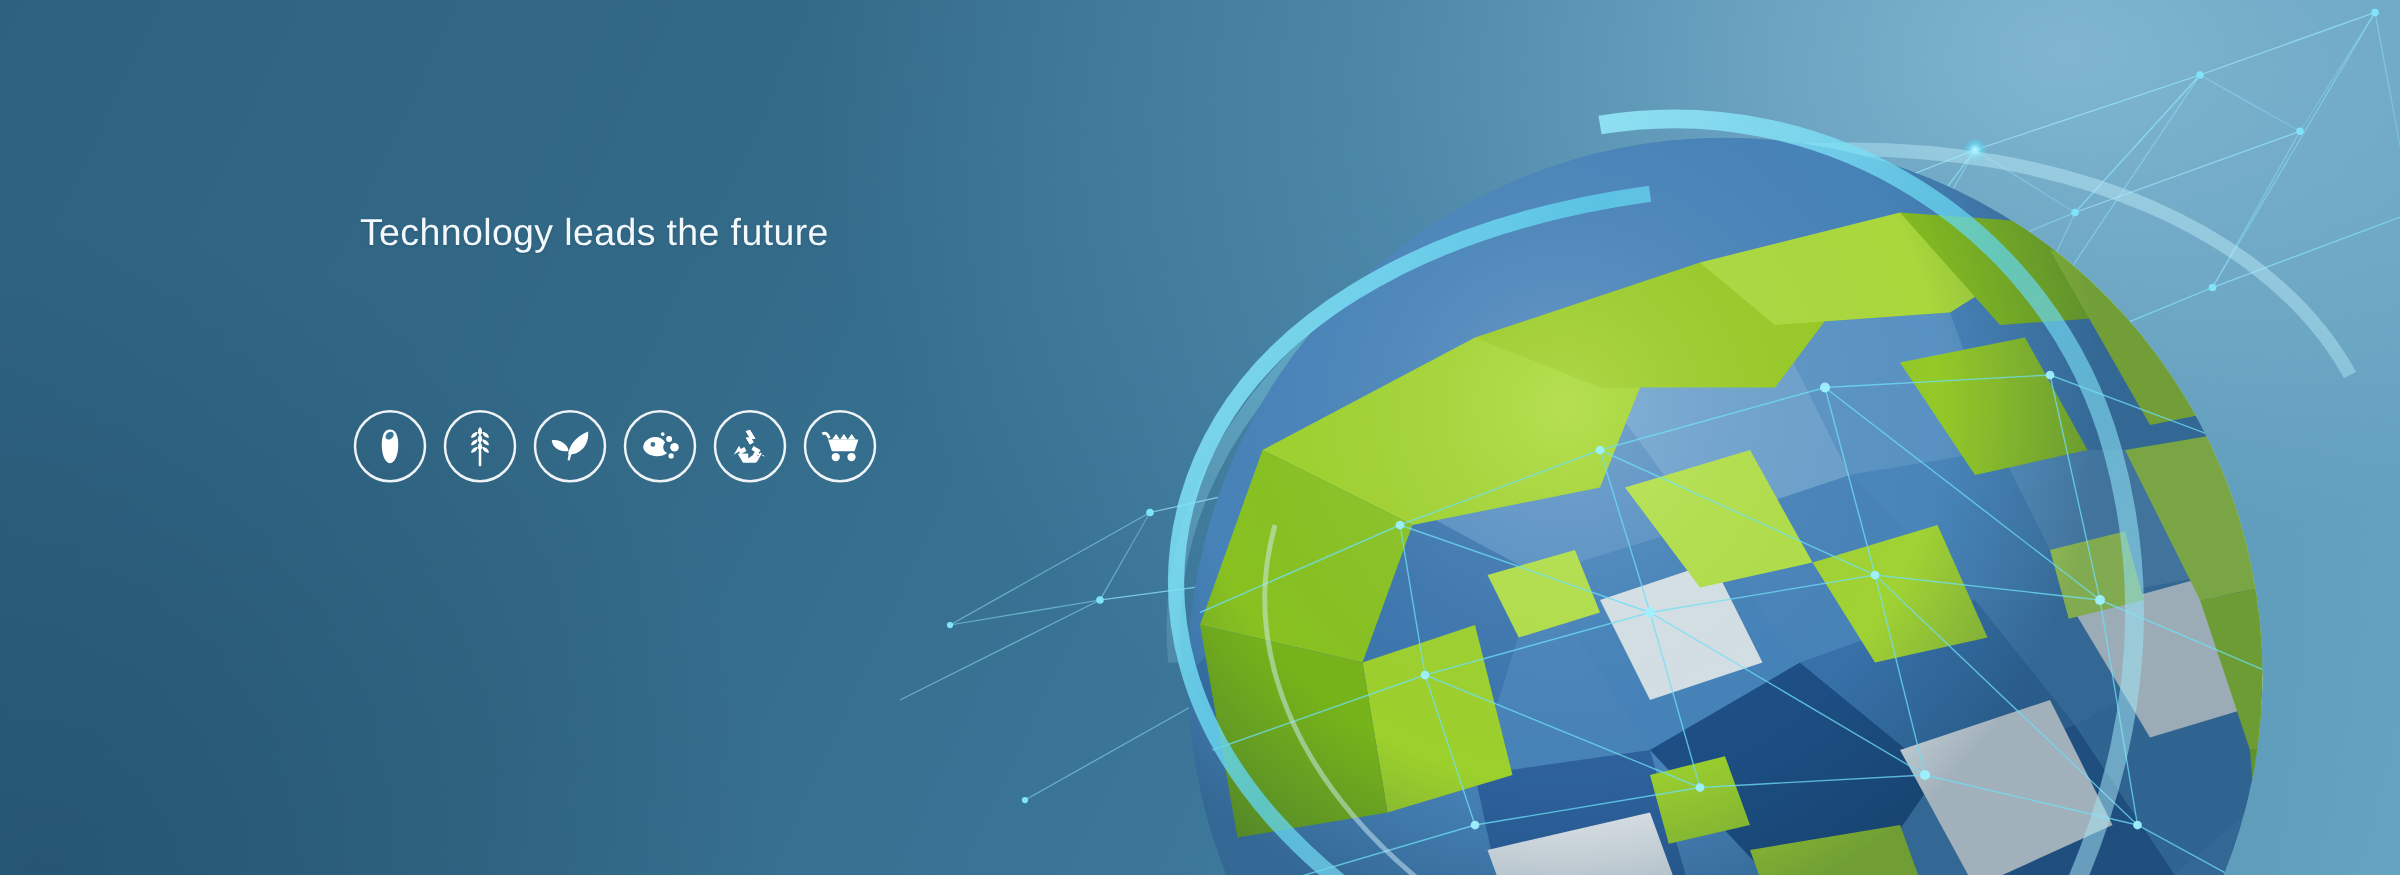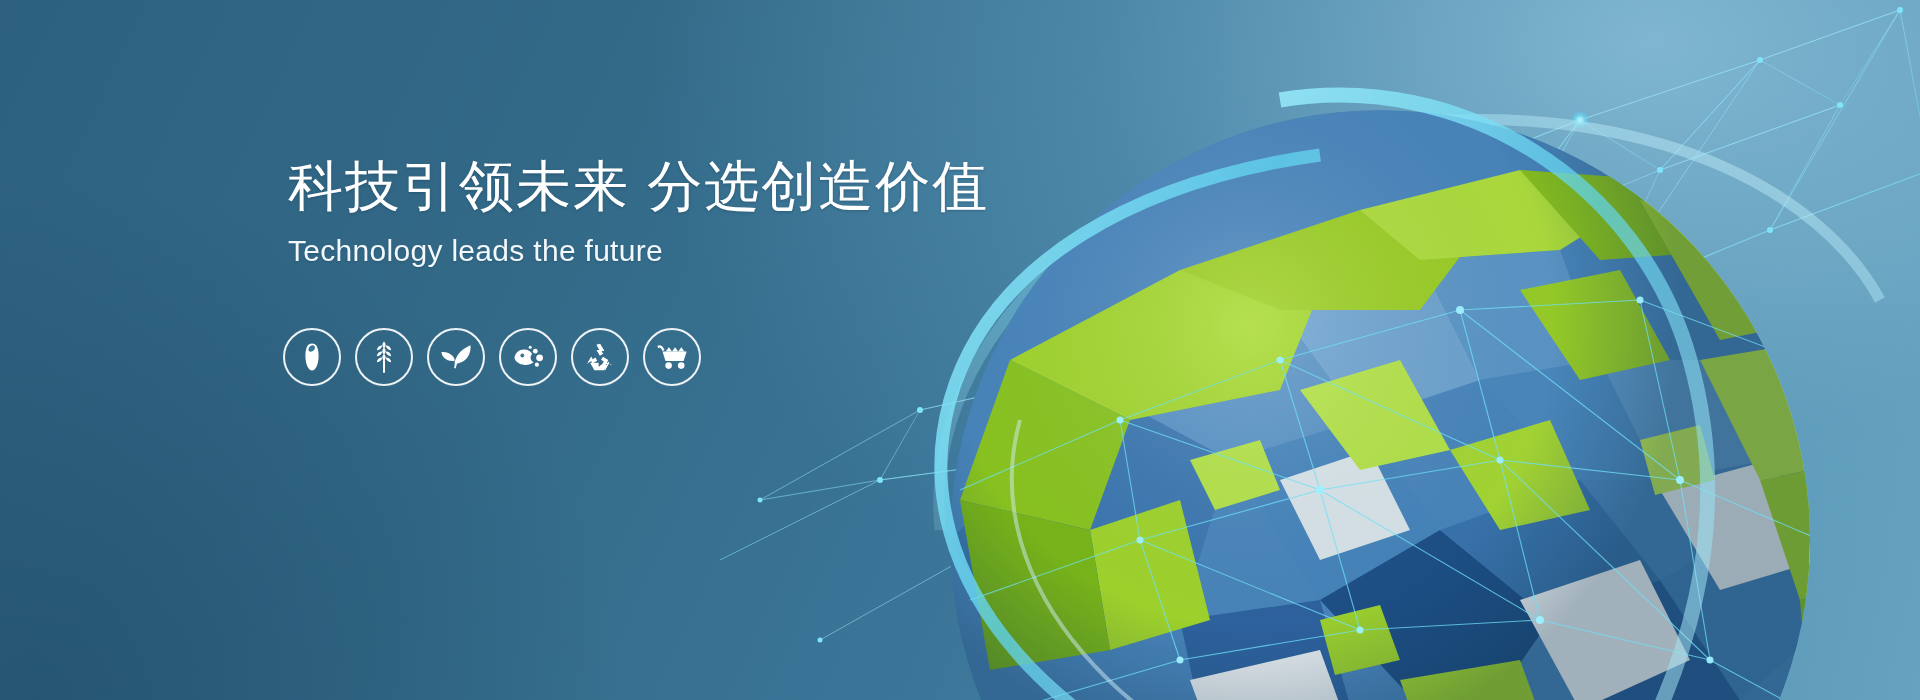--- a/index.html
+++ b/index.html
@@ -299,21 +299,20 @@
     </g>
 
     <path d="M560 760 C300 700 140 520 190 340 C230 200 380 120 560 95" fill="none" stroke="url(#orbitGrad)" stroke-width="13" opacity="0.92"></path>
 
     <path d="M520 40 C700 10 880 120 930 300 C975 462 930 620 840 760" fill="none" stroke="url(#orbitGrad)" stroke-width="15" opacity="0.85"></path>
 
     <path d="M600 755 C360 690 215 520 260 360" fill="none" stroke="#cfeef8" stroke-width="4" opacity="0.5"></path>
   </svg>
 
   <div id="copy">
-    <h1 id="headline">科技引领未来  分选创造价值</h1>
     <p id="subline">
       <span class="sub-line">Technology leads the future</span>
     </p>
   </div>
 
   <div id="icon-row">
 
     <div class="icon-circle">
       <span>
         <svg width="26" height="30" viewBox="0 0 26 30" fill="#ffffff">

